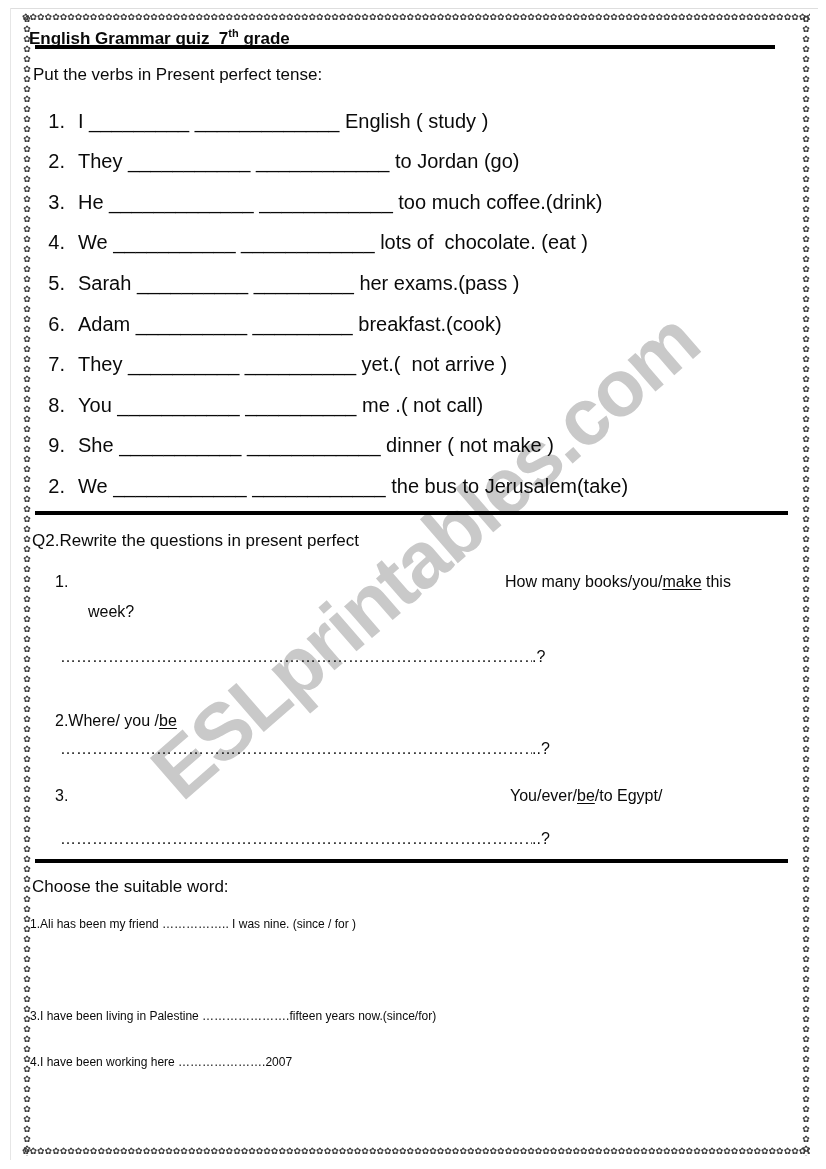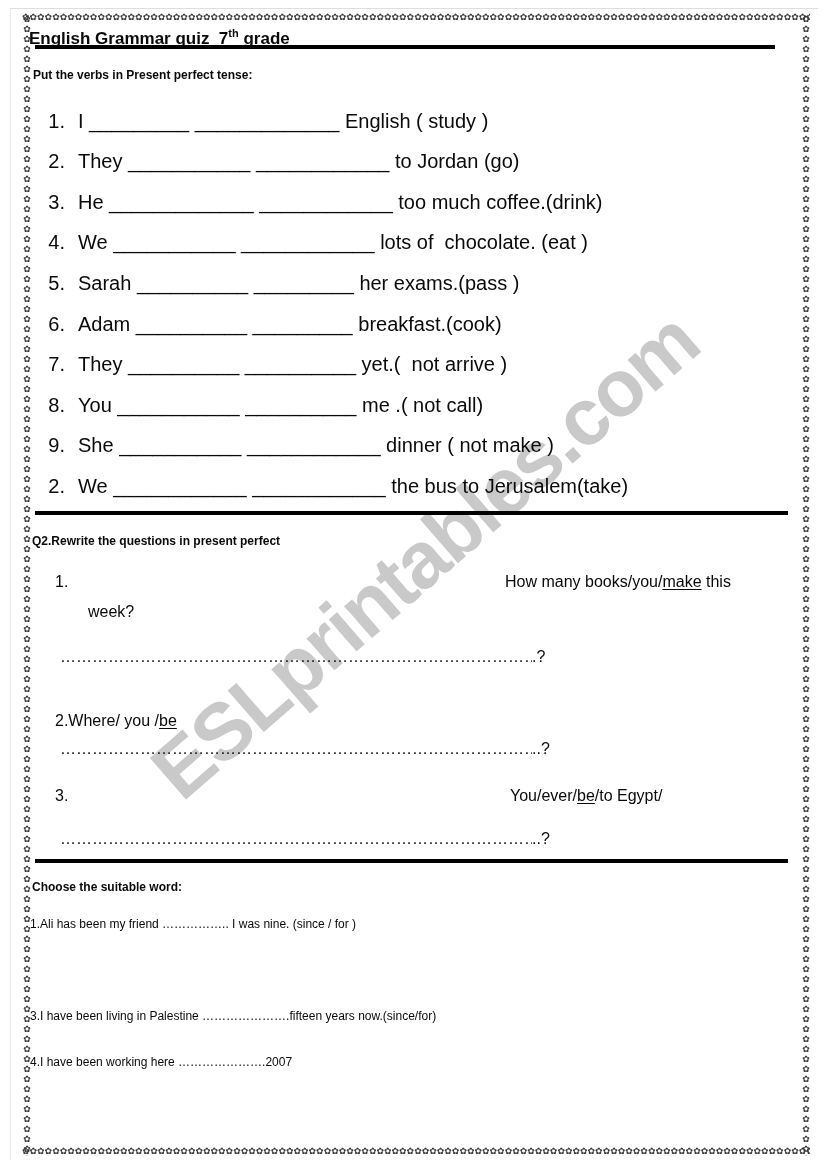--- a/index.html
+++ b/index.html
@@ -42,21 +42,21 @@
 
   .title { top: 21px; left: 0; width: 826px; 
            font-size: 17px; font-weight: bold; line-height: 25px; padding-left: 29px; }
   .title sup { font-size: 11px; }
 
   .rule { background: #000; height: 4px; }
   .rule1 { top: 45px; left: 35px; width: 740px; }
   .rule2 { top: 511px; left: 35px; width: 753px; }
   .rule3 { top: 859px; left: 35px; width: 753px; }
 
-  .heading { font-size: 12px; font-weight: bold; line-height: 24px; text-align: center; }
+  .heading { font-size: 17px; font-weight: normal; line-height: 24px; text-align: center; }
   .h1 { top: 63px; left: 33px; }
   .h2 { top: 529px; left: 32px; }
   .h3 { top: 875px; left: 32px; }
 
   .q-row { left: 25px; right: 18px; font-size: 20px; line-height: 22px; white-space: nowrap; }
   .q-num { display: inline-block; width: 40px; text-align: right; }
   .q-text { margin-left: 13px; }
 
   .q2-row { font-size: 16px; line-height: 22px; }
   .q2-num { left: 55px; }

